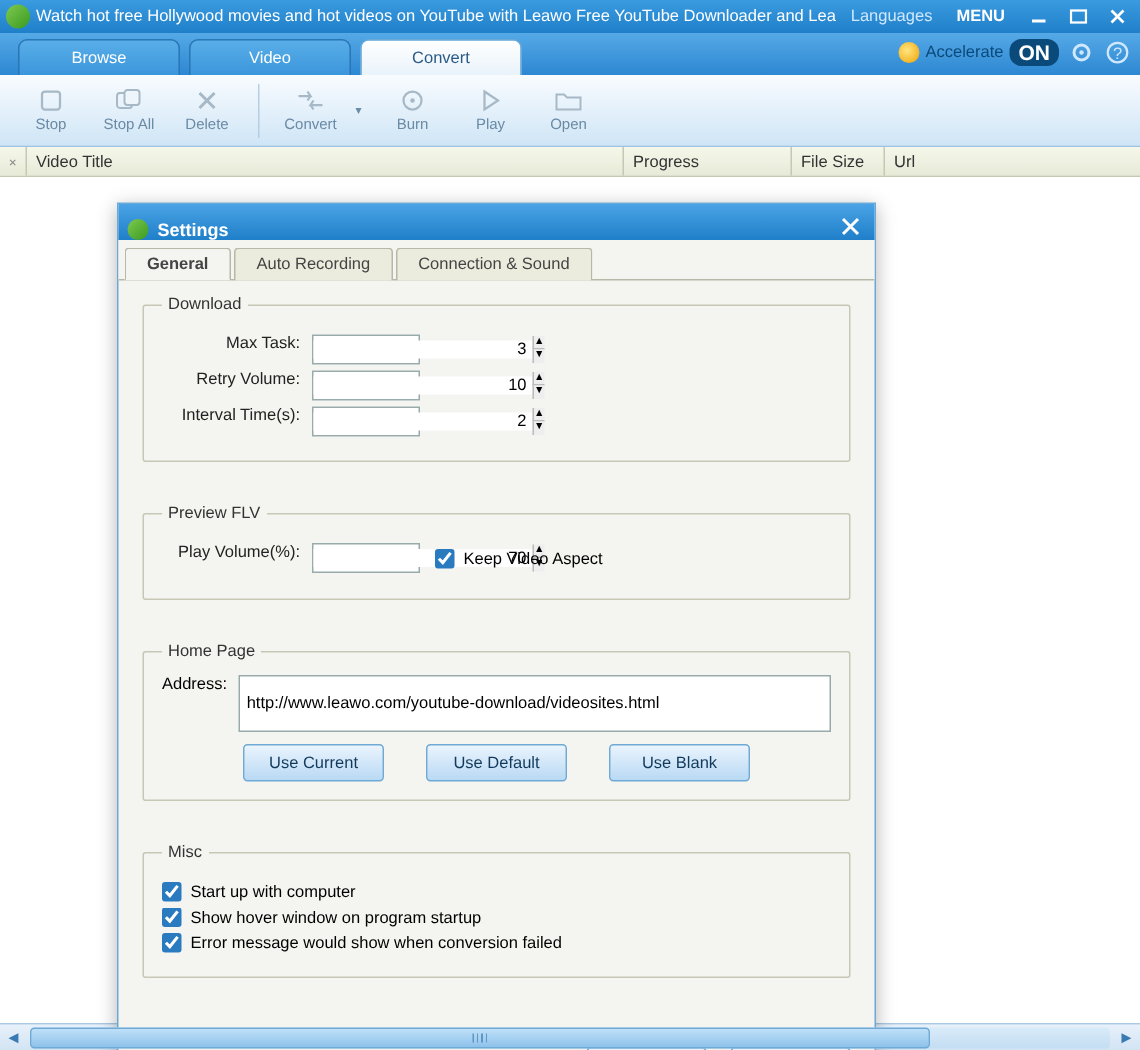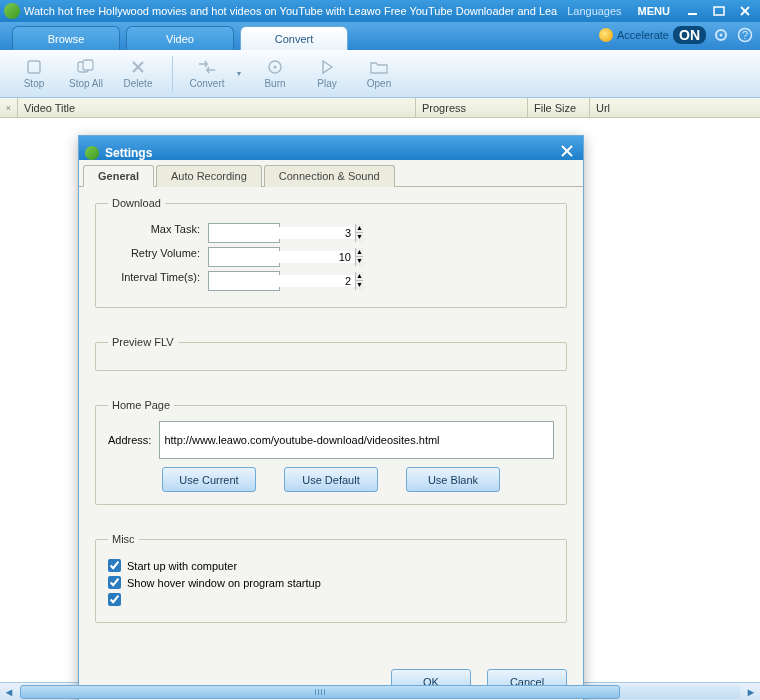--- a/index.html
+++ b/index.html
@@ -57,21 +57,21 @@
 legend { padding: 0 4px; color: #333; }
 .field-row { display: flex; margin: 4px 0; }
 .field-label { width: 92px; text-align: right; margin-right: 8px; color: #222; }
 .spin { display: flex; align-items: center; width: 72px; height: 20px; border: 1px solid #9aa; background: #fff; }
 .spin input { flex: 1; border: none; text-align: right; padding-right: 4px; font-size: 11px; outline: none; }
 .spin .spin-btns { width: 14px; display: flex; flex-direction: column; }
 .spin .sb { height: 9px; font-size: 7px; line-height: 7px; text-align: center; background: #eee; border-left: 1px solid #bbb; cursor: pointer; }
 .spin .sb:first-child { border-bottom: 1px solid #bbb; }
 .chk { display: flex; align-items: center; gap: 6px; margin: 4px 0; }
 .chk input { width: 13px; height: 13px; accent-color: #2a7ac0; }
-.addr-row { display: flex; align-items: center; gap: 8px; }
+.addr-row { display: flex; gap: 8px; }
 .addr-row input[type=text] { flex: 1; height: 20px; border: 1px solid #9aa; padding: 18px 4px; background: #fff; }
 .btn-row { display: flex; gap: 28px; justify-content: center; margin-top: 8px; }
 .xp-btn { min-width: 94px; height: 25px; background: linear-gradient(#eaf4fd,#b9d9f4); border: 1px solid #6fa9d6; border-radius: 3px; color: #123a5c; cursor: pointer; display: flex; align-items: center; justify-content: center; }
 .dlg-footer { display: flex; justify-content: flex-end; gap: 16px; padding: 8px 16px 14px 0; }
 .dlg-footer .xp-btn { min-width: 80px; }
 </style>
 </head>
 <body>
 
 <div class="titlebar">
@@ -245,20 +245,34 @@
               <div class="spin-btns">
                 <div class="sb">▲</div>
                 <div class="sb">▼</div>
               </div>
             </div>
         </div>
       </fieldset>
 
       <fieldset>
         <legend>Preview FLV</legend>
+        <div class="field-row">
+          <div class="field-label">Play Volume(%):</div>
+          <div class="spin">
+              <input value="70" style="">
+              <div class="spin-btns">
+                <div class="sb">▲</div>
+                <div class="sb">▼</div>
+              </div>
+            </div>
+          <label class="chk" style="margin-left:10px">
+              <input type="checkbox" checked="" style="">
+              <span>Keep Video Aspect</span>
+            </label>
+        </div>
       </fieldset>
 
       <fieldset>
         <legend>Home Page</legend>
         <div class="addr-row">
           <span>Address:</span>
           <input type="text" value="http://www.leawo.com/youtube-download/videosites.html" style="">
         </div>
         <div class="btn-row">
           <div class="xp-btn">Use Current</div>
@@ -272,20 +286,21 @@
         <label class="chk">
             <input type="checkbox" checked="" style="">
             <span>Start up with computer</span>
           </label>
         <label class="chk">
             <input type="checkbox" checked="" style="">
             <span>Show hover window on program startup</span>
           </label>
         <label class="chk">
             <input type="checkbox" checked="" style="">
+            <span>Error message would show when conversion failed</span>
           </label>
       </fieldset>
 
     </div>
 
     <div class="dlg-footer">
       <div class="xp-btn">OK</div>
       <div class="xp-btn">Cancel</div>
     </div>
   </div>

